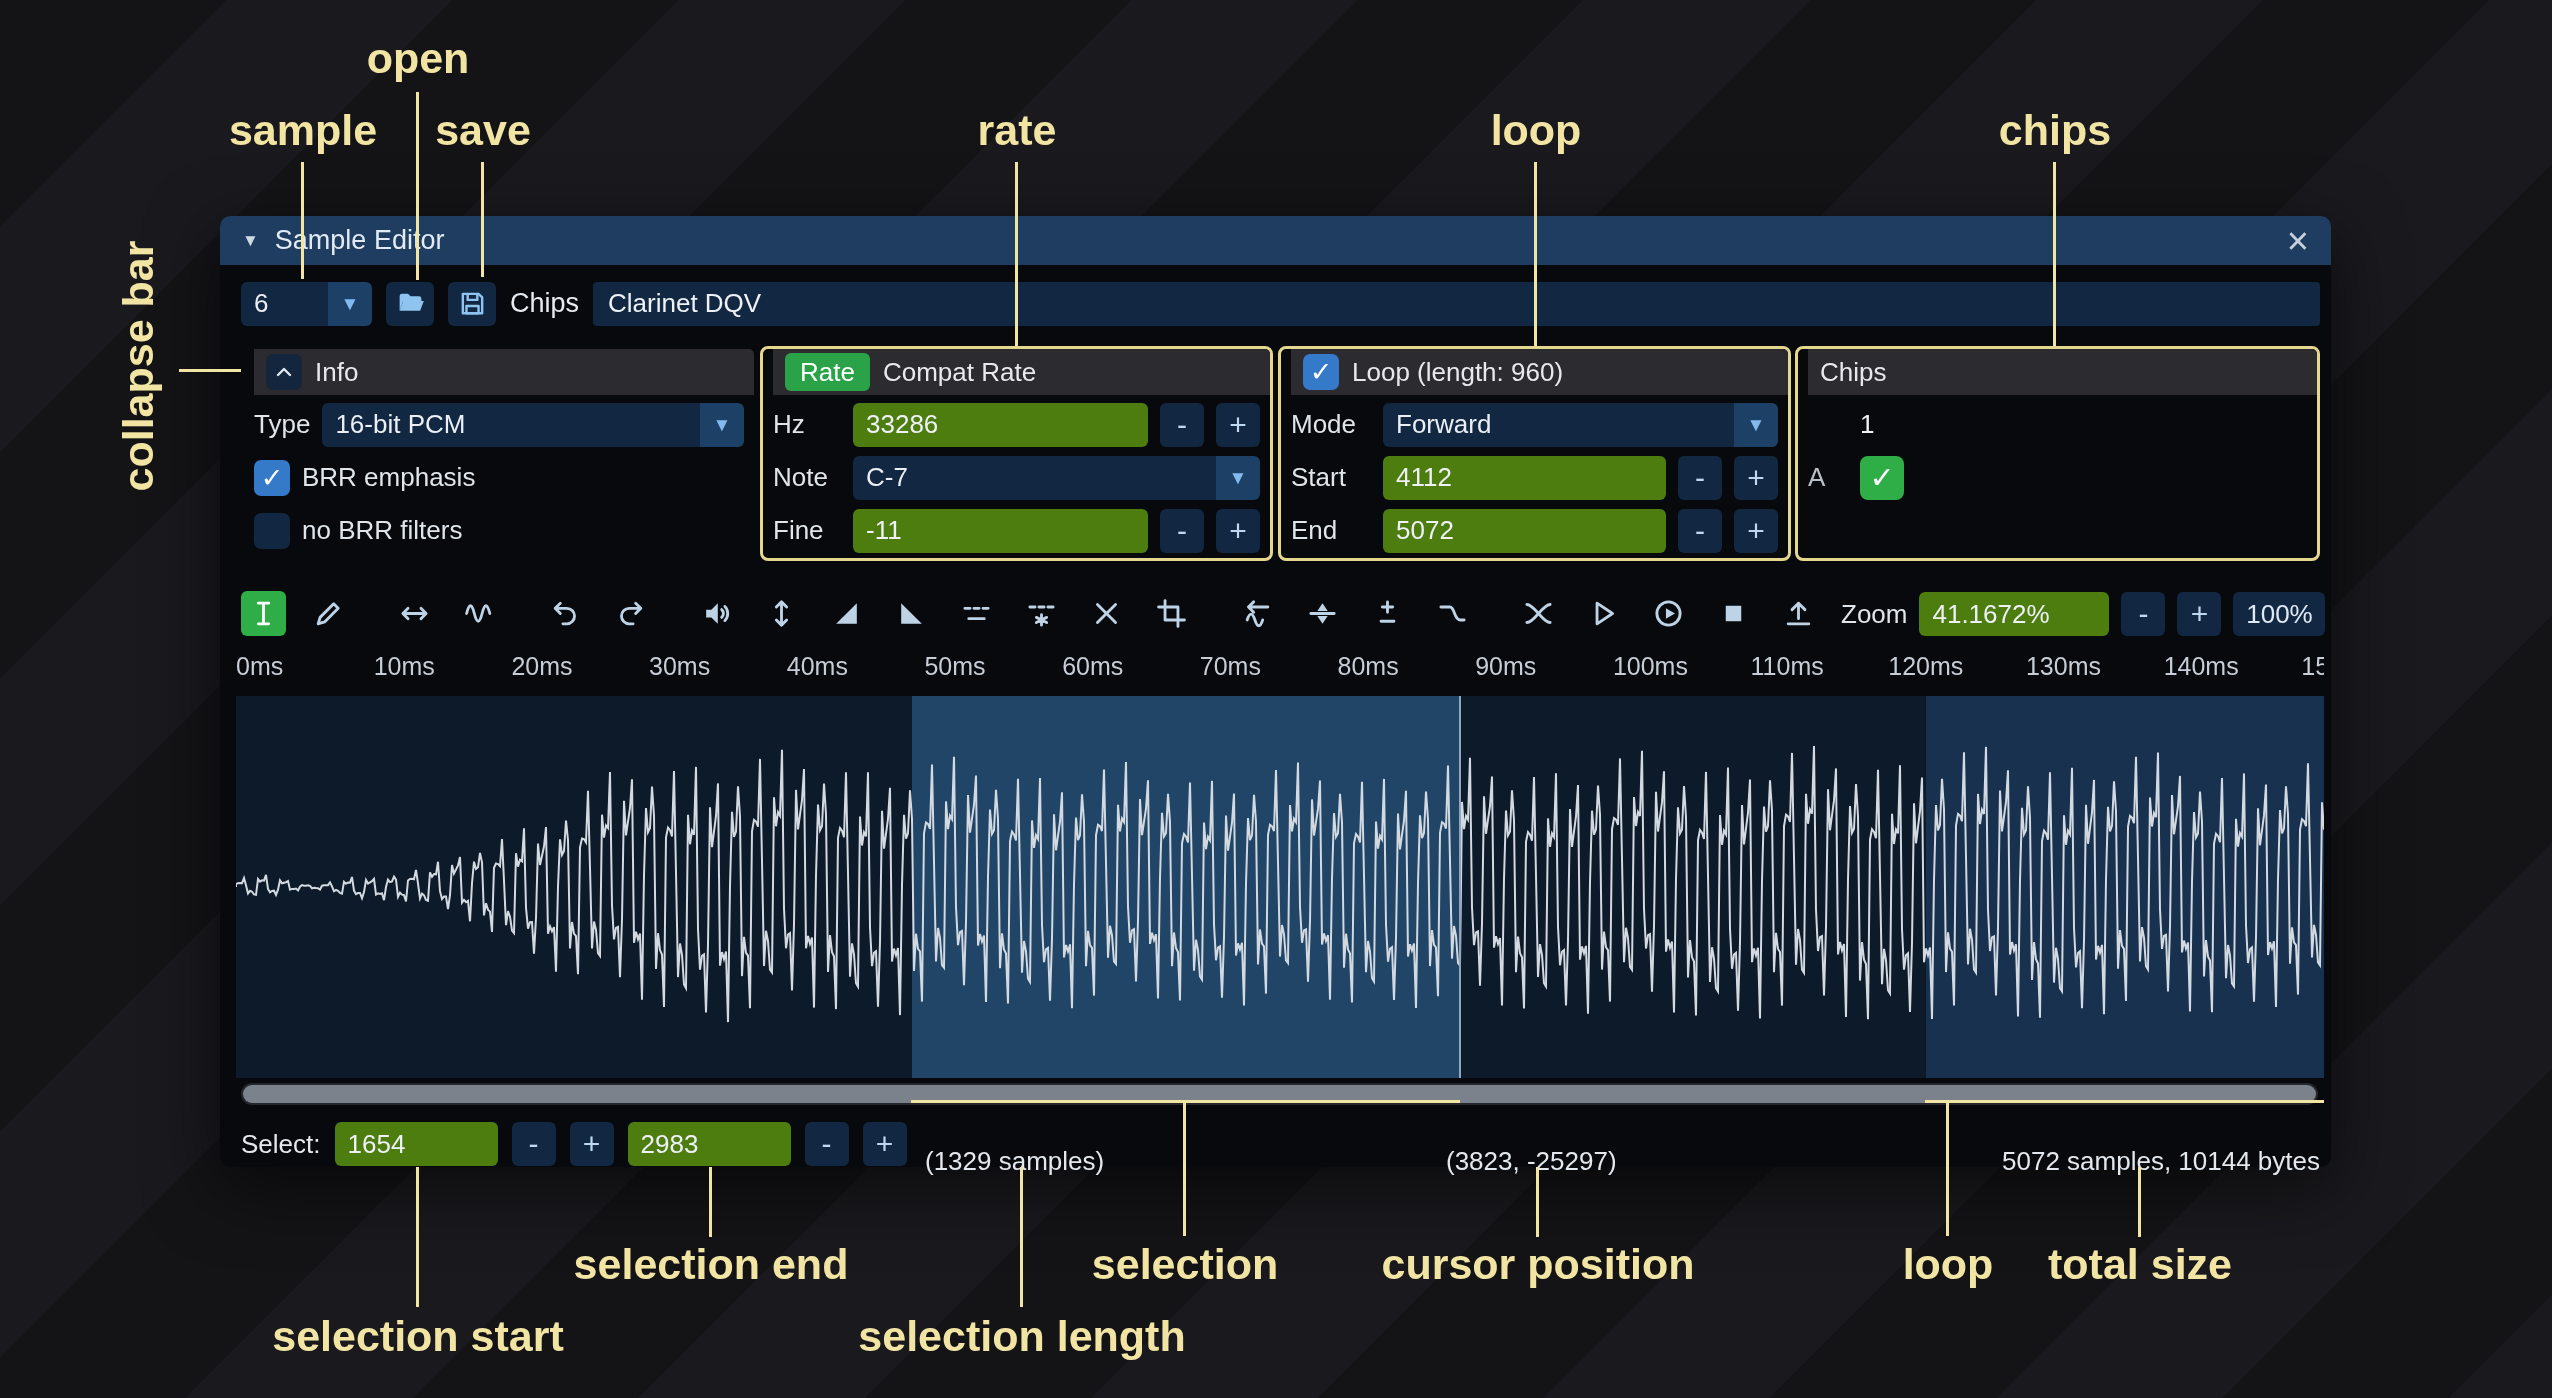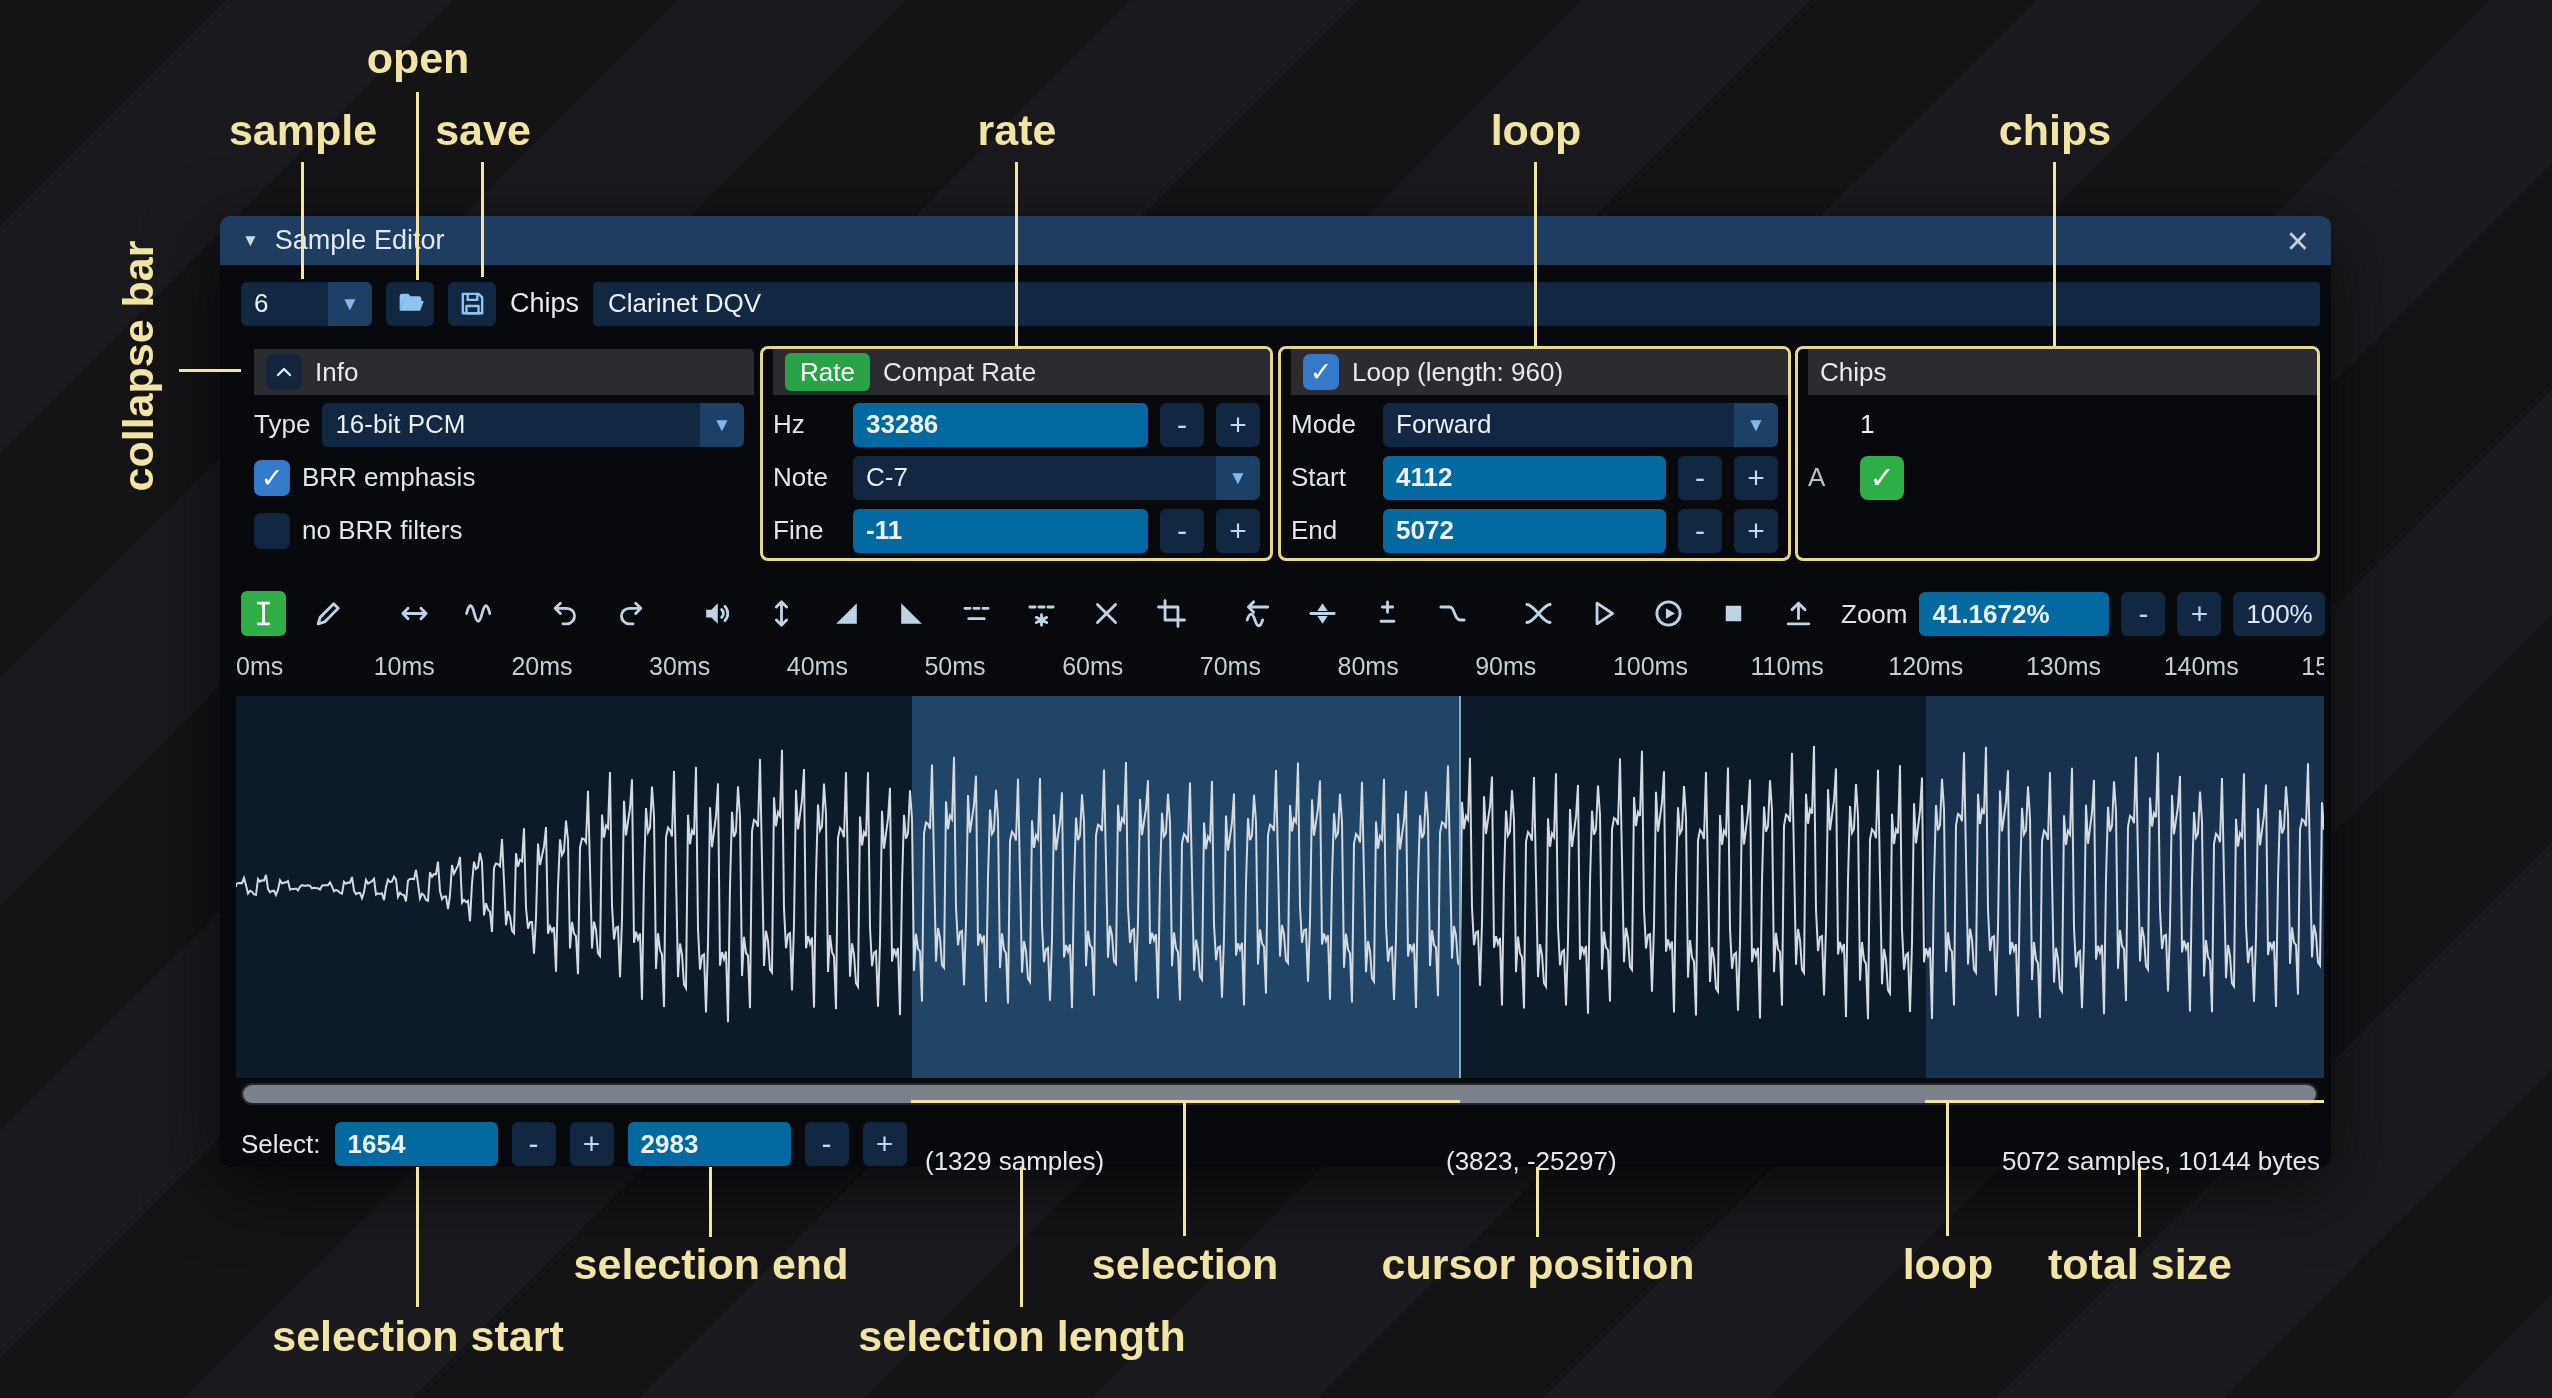--- a/index.html
+++ b/index.html
@@ -40,21 +40,21 @@
   .icon-btn svg { width:29px; height:29px; }
   .name-input { flex:1; height:44px; background:#122741; border-radius:4px; color:#eef2f7; font-size:26px; display:flex; align-items:center; padding:4px 15px; }
 
   
   .panel { position:absolute; top:130px; height:215px; border-radius:8px; overflow:hidden; border:3px solid transparent; }
   .panel.hl { border-color:#e5d78e; }
   .panel-header { height:46px; background:#2b2b30; color:#e9e9ec; display:flex; align-items:center; gap:13px; padding:0 12px; font-size:26px;margin-left:10px; }
   .panel-body { padding:6px 10px 0; }
   .frow { display:flex; align-items:center; gap:12px; height:47px; margin-bottom:6px; font-size:26px; color:#dfe5ea; }
   .frow .lbl { flex:none; white-space:nowrap; }
-  .field { flex:1; height:44px; background:#0369a1; border-radius:6px; color:#eef2f7; display:flex; align-items:center; padding:0 13px; font-size:26px;font-weight:bold; }
+  .field { flex:1; height:44px; background:#4d7c0f; border-radius:6px; color:#eef2f7; display:flex; align-items:center; padding:0 13px; font-size:26px; }
   .sq-btn { width:44px; height:44px; flex:none; background:#122741; border-radius:6px; color:#bdd8f0; display:flex; align-items:center; justify-content:center; font-size:30px; }
   .checkbox { width:36px; height:36px; flex:none; border-radius:7px; background:#122741; color:#fff; display:flex; align-items:center; justify-content:center; font-size:27px; }
   .checkbox.checked { background:#3579c9; }
   .chev-btn { width:36px; height:36px; flex:none; border-radius:7px; background:#13263d; color:#dfe8f2; display:flex; align-items:center; justify-content:center; }
   .chev-btn svg { width:24px; height:24px; }
   .badge { height:38px; background:#2aa348; color:#fff; border-radius:6px; padding:0 15px; display:flex; align-items:center; font-size:26px; }
   .green-check { width:44px; height:44px; border-radius:8px; background:#2fae47; color:#fff; display:flex; align-items:center; justify-content:center; font-size:30px; }
 
   #panel-info  { left:21px;   width:516px; }
   #panel-rate  { left:540px;  width:513px; }

